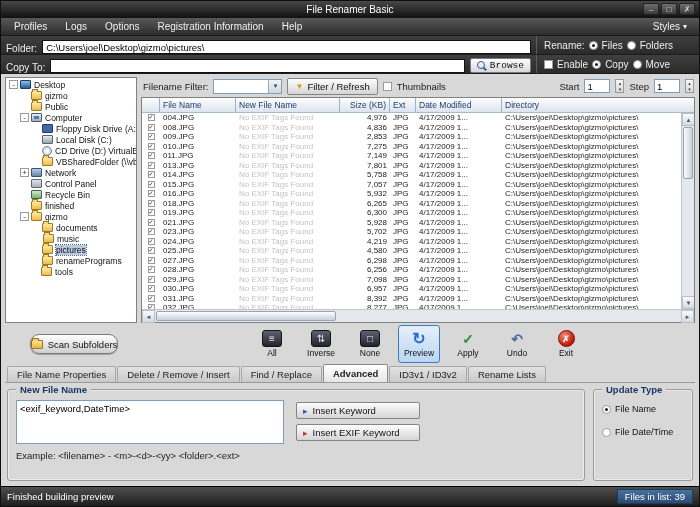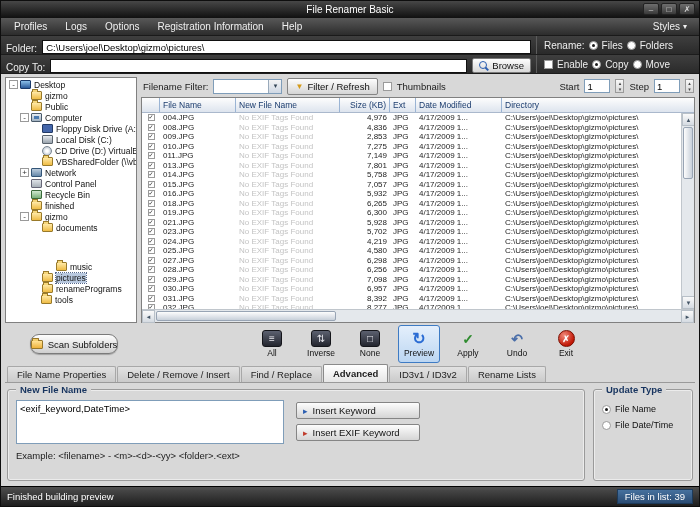--- a/index.html
+++ b/index.html
@@ -23,21 +23,21 @@
 
 .darkbar{height:19px;flex:none;background:linear-gradient(#3f3f3f,#2a2a2a);display:flex;align-items:flex-end;gap:5px;padding:0 5px;color:#eee;border-bottom:1px solid #1c1c1c}
 .dlabel{font-size:10px;white-space:nowrap}
 .text-input{height:14px;border:1px solid #111;background:#fff;color:#000;font-size:9.5px;font-family:inherit;padding:0 3px}
 .flex1{flex:1}
 .right-group{display:flex;align-items:center;gap:4px;border-left:1px solid #5c5c5c;padding-left:7px;width:158px;flex:none;height:100%}
 .radio{width:9px;height:9px;border-radius:50%;border:1px solid #9a9a9a;background:#fff;display:inline-block;position:relative;flex:none}
 .radio.sel::after{content:"";position:absolute;left:2px;top:2px;right:2px;bottom:2px;border-radius:50%;background:#1a1a1a}
 .chk{width:9px;height:9px;border:1px solid #9a9a9a;background:#fff;display:inline-block;position:relative;flex:none}
 .chk.sel::after{content:"\2713";position:absolute;left:0;top:-1px;width:100%;text-align:center;font-size:8px;line-height:9px;color:#1a1a1a}
-.browse-btn{height:15px;display:flex;align-items:center;gap:3px;padding:0 6px;font-size:9.5px;font-family:Liberation Sans, sans-serif;background:linear-gradient(#fdfdfd,#d8d8d8);border:1px solid #7a7a7a;border-radius:2px;color:#111}
+.browse-btn{height:15px;display:flex;align-items:center;gap:3px;padding:0 6px;font-size:9.5px;font-family:Liberation Mono, monospace;background:linear-gradient(#fdfdfd,#d8d8d8);border:1px solid #7a7a7a;border-radius:2px;color:#111}
 .mag{position:relative;width:10px;height:10px;flex:none}
 .mag::before{content:"";position:absolute;width:6px;height:6px;border:1.5px solid #2a5db0;border-radius:50%;left:0;top:0}
 .mag::after{content:"";position:absolute;width:4px;height:1.5px;background:#2a5db0;transform:rotate(45deg);left:6px;top:7px}
 
 
 .main{flex:1;display:flex;flex-direction:column;background:#d8d8d8;padding:3px 4px;min-height:0}
 .content-row{display:flex;gap:4px;flex:1;min-height:0}
 .tree-panel{width:132px;flex:none;background:#fff;border:1px solid #808080;overflow:hidden;padding-top:1px}
 .tree-row{display:flex;align-items:center;height:11px;white-space:nowrap;font-size:8.5px;color:#111}
 .expander{width:9px;height:9px;flex:none;border:1px solid #9a9a9a;background:#fff;font-size:8px;line-height:7px;text-align:center;color:#333;margin-right:2px}
@@ -121,21 +121,21 @@
 .legend{position:absolute;top:-6px;left:8px;background:#d8d8d8;padding:0 4px;font-size:9.5px;font-weight:bold;color:#17345f}
 .nfn{flex:1;padding:10px 8px 4px 8px}
 .nfn-row{display:flex;gap:12px}
 .pattern-box{width:268px;height:44px;background:#fff;border:1px solid #7f9db9;font-size:9.5px;padding:2px 3px;color:#000}
 .kw-col{display:flex;flex-direction:column;gap:5px;padding-top:2px}
 .kw-btn{width:124px;height:17px;display:flex;align-items:center;gap:5px;padding:0 6px;background:linear-gradient(#fdfdfd,#d5d5d5);border:1px solid #858585;border-radius:2px;font-size:9.5px;font-family:inherit;color:#111}
 .kw-ico{font-size:9px}
 .kw-ico.blue{color:#2a5db0}
 .kw-ico.red{color:#c03a2a}
 .example{margin-top:6px;font-size:9.5px;color:#222}
-.ut{width:100px;flex:none;padding:14px 8px 0 8px;display:flex;flex-direction:column;gap:6px}
+.ut{width:100px;flex:none;padding:14px 8px 0 8px;display:flex;flex-direction:column;gap:13px}
 .ut-row{display:flex;align-items:center;gap:4px}
 .ut-label{font-size:9px;color:#111}
 
 
 .statusbar{height:20px;flex:none;background:linear-gradient(#4e4e4e,#1e1e1e);display:flex;align-items:center;color:#fff;font-size:9.5px;padding:0 6px;border-top:1px solid #000}
 .files-chip{background:linear-gradient(#46719e,#2b4c74);padding:1px 7px;border-radius:0;border:1px solid #1c3a5a}
 </style>
 </head>
 <body>
 
@@ -261,21 +261,21 @@
           <div class="tree-row" style="padding-left: 14px;">
             <span class="expander">-</span>
             <span class="ticon ticon-folder"></span>
             <span class="tree-label">gizmo</span>
           </div>
           <div class="tree-row" style="padding-left: 25px;">
             <span class="expander hidden"></span>
             <span class="ticon ticon-folder"></span>
             <span class="tree-label">documents</span>
           </div>
-          <div class="tree-row" style="padding-left: 39px; margin-top: 28px;">
+          <div class="tree-row" style="padding-left: 26px;">
             <span class="expander hidden"></span>
             <span class="ticon ticon-folder"></span>
             <span class="tree-label">music</span>
           </div>
           <div class="tree-row selected" style="padding-left: 25px;">
             <span class="expander hidden"></span>
             <span class="ticon ticon-folder"></span>
             <span class="tree-label">pictures</span>
           </div>
           <div class="tree-row" style="padding-left: 25px;">

